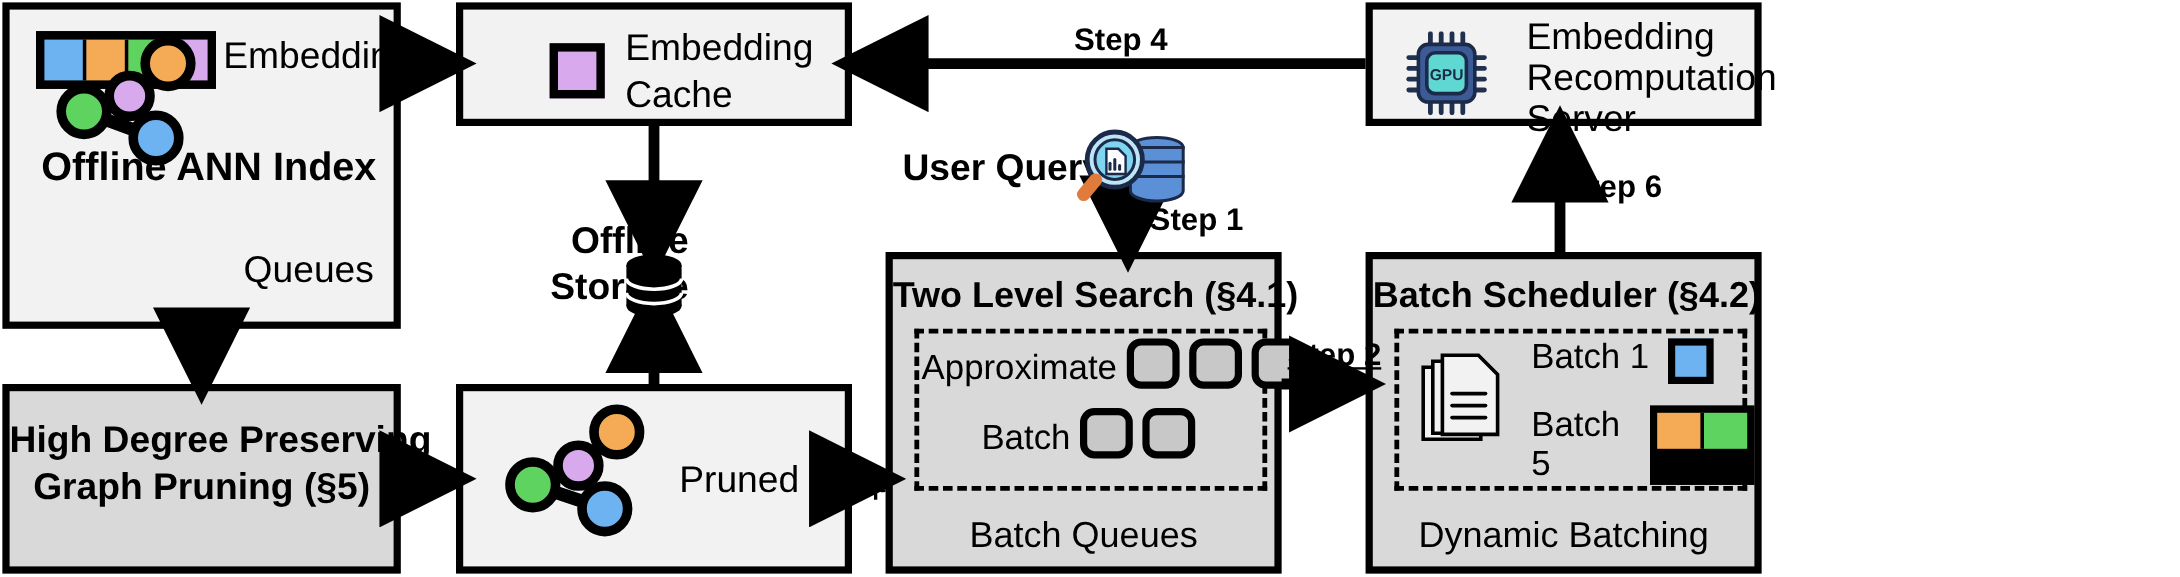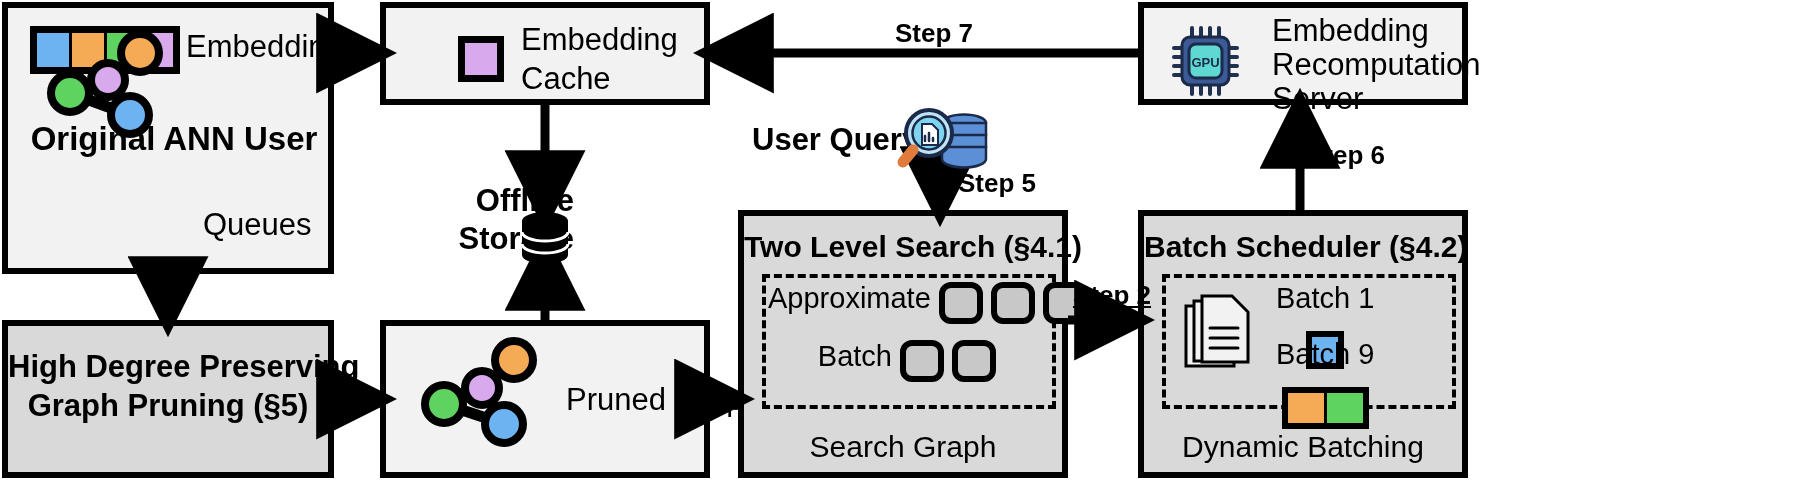--- a/index.html
+++ b/index.html
@@ -41,35 +41,35 @@
 
   
   #uq-label{left:752px;top:123px;font-size:31px;font-weight:bold;}
 
   
   #tls{left:738px;top:210px;width:330px;height:268px;}
   #tls-title{left:0;top:14px;width:100%;font-size:30px;font-weight:bold;}
   #tls-dash{position:absolute;left:18px;top:58px;width:294px;height:135px;
      border:4px dashed #000;box-sizing:border-box;}
   #tls-foot{left:0;top:214px;width:100%;font-size:30px;}
-  .qrow{position:absolute;display:flex;align-items:flex-start;gap:8px;}
+  .qrow{position:absolute;display:flex;align-items:flex-end;gap:8px;}
   .qrow .qlab{font-size:29px;}
   .cell{width:44px;height:42px;border:6px solid #000;border-radius:12px;
      box-sizing:border-box;background:#c8c8c8;}
   #qrow1{left:24px;top:66px;}
   #qrow2{left:24px;top:124px;}
   #qrow2 .qlab{width:124px;text-align:right;}
 
   
   #bs{left:1138px;top:210px;width:330px;height:268px;}
   #bs-title{left:0;top:14px;width:100%;font-size:30px;font-weight:bold;}
   #bs-dash{position:absolute;left:18px;top:58px;width:294px;height:135px;
      border:4px dashed #000;box-sizing:border-box;}
   #bs-foot{left:0;top:214px;width:100%;font-size:30px;}
-  .brow{position:absolute;display:flex;align-items:center;gap:16px;flex-direction:column;}
+  .brow{position:absolute;display:flex;gap:16px;}
   .brow .blab{font-size:29px;}
   .sw{width:38px;height:38px;border:6px solid #000;box-sizing:border-box;}
   #brow1{left:132px;top:66px;}
   #brow2{left:132px;top:122px;}
   .swpair{display:flex;border:6px solid #000;background:#000;}
   .swpair i{display:block;width:36px;height:30px;}
   .swpair i:first-child{border-right:3px solid #000;}
 
   
   #ers{left:1138px;top:2px;width:330px;height:103px;}
@@ -90,21 +90,21 @@
 <div id="stage">
 
   <div class="box" id="ann">
     <div id="emb-swatches">
       <div style="background:#6db3f2"></div>
       <div style="background:#f5aa55"></div>
       <div style="background:#5fd35f"></div>
       <div style="background:#d9a9ee"></div>
     </div>
     <div class="t" id="emb-label">Embedding</div>
-    <div class="t ctr" id="ann-title">Original ANN User</div>
+    <div class="t ctr" id="ann-title">Offline ANN Index</div>
     <div class="t" id="graph-label">Queues</div>
 
     <svg class="ov" style="width:332px;height:272px;">
       <g stroke="#000" stroke-width="11" stroke-linecap="round">
         <line x1="62" y1="85" x2="100" y2="72"></line>
         <line x1="100" y1="72" x2="132" y2="45"></line>
         <line x1="100" y1="72" x2="122" y2="107"></line>
         <line x1="62" y1="85" x2="122" y2="107"></line>
       </g>
       <circle cx="62" cy="85" r="19" fill="#5fd35f" stroke="#000" stroke-width="8"></circle>
@@ -157,21 +157,21 @@
       <span class="cell"></span>
       <span class="cell"></span>
     </div>
 
     <div class="qrow" id="qrow2">
       <span class="qlab">Batch</span>
       <span class="cell"></span>
       <span class="cell"></span>
     </div>
 
-    <div class="t ctr" id="tls-foot">Search Graph</div>
+    <div class="t ctr" id="tls-foot">Batch Queues</div>
   </div>
 
   <div class="box grey" id="bs">
     <div class="t ctr" id="bs-title">Batch Scheduler (§4.2)</div>
     <div id="bs-dash"></div>
 
     <svg style="position:absolute;left:36px;top:78px;width:72px;height:86px;" viewBox="0 0 72 86">
       <g fill="#f2f2f2" stroke="#000" stroke-width="3">
         <path d="M6 12 h34 l14 14 v46 h-48 z"></path>
         <path d="M14 7 h34 l14 14 v46 h-48 z"></path>
@@ -183,21 +183,21 @@
         <line x1="30" y1="54" x2="58" y2="54"></line>
       </g>
     </svg>
 
     <div class="brow" id="brow1">
       <span class="blab">Batch 1</span>
       <span class="sw" style="background:#6db3f2"></span>
     </div>
 
     <div class="brow" id="brow2">
-      <span class="blab">Batch 9</span>
+      <span class="blab">Batch 5</span>
       <span class="swpair">
         <i style="background:#f5aa55"></i>
         <i style="background:#5fd35f"></i>
       </span>
     </div>
 
     <div class="t ctr" id="bs-foot">Dynamic Batching</div>
   </div>
 
   <div class="box" id="ers">
@@ -222,24 +222,24 @@
       </g>
       <rect x="12" y="11" width="47" height="48" rx="8" fill="#3c5a96" stroke="#1b2a48" stroke-width="3"></rect>
       <rect x="19" y="18" width="33" height="34" rx="7" fill="#5fd8d2" stroke="#1b2a48" stroke-width="3"></rect>
       <text x="35.5" y="41" text-anchor="middle" font-family="Liberation Sans, sans-serif" font-size="13" font-weight="bold" fill="#1b2a48">GPU</text>
     </svg>
     <div class="t" id="ers-txt">Embedding
 Recomputation
 Server</div>
   </div>
 
-  <div class="step" id="step1">Step 5</div>
+  <div class="step" id="step1">Step 1</div>
   <div class="step" id="step2">Step 2</div>
   <div class="step" id="step3">Step 6</div>
-  <div class="step" id="step4">Step 7</div>
+  <div class="step" id="step4">Step 4</div>
 
   <svg class="ov" viewBox="0 0 1817 481">
     <defs>
       <marker id="ah" markerWidth="9" markerHeight="9" refX="6.2" refY="4.5" orient="auto">
         <path d="M0,0 L9,4.5 L0,9 z" fill="#000"></path>
       </marker>
     </defs>
     <g stroke="#000" stroke-width="9" fill="none" marker-end="url(#ah)">
 
       <line x1="334" y1="53" x2="372" y2="53"></line>

